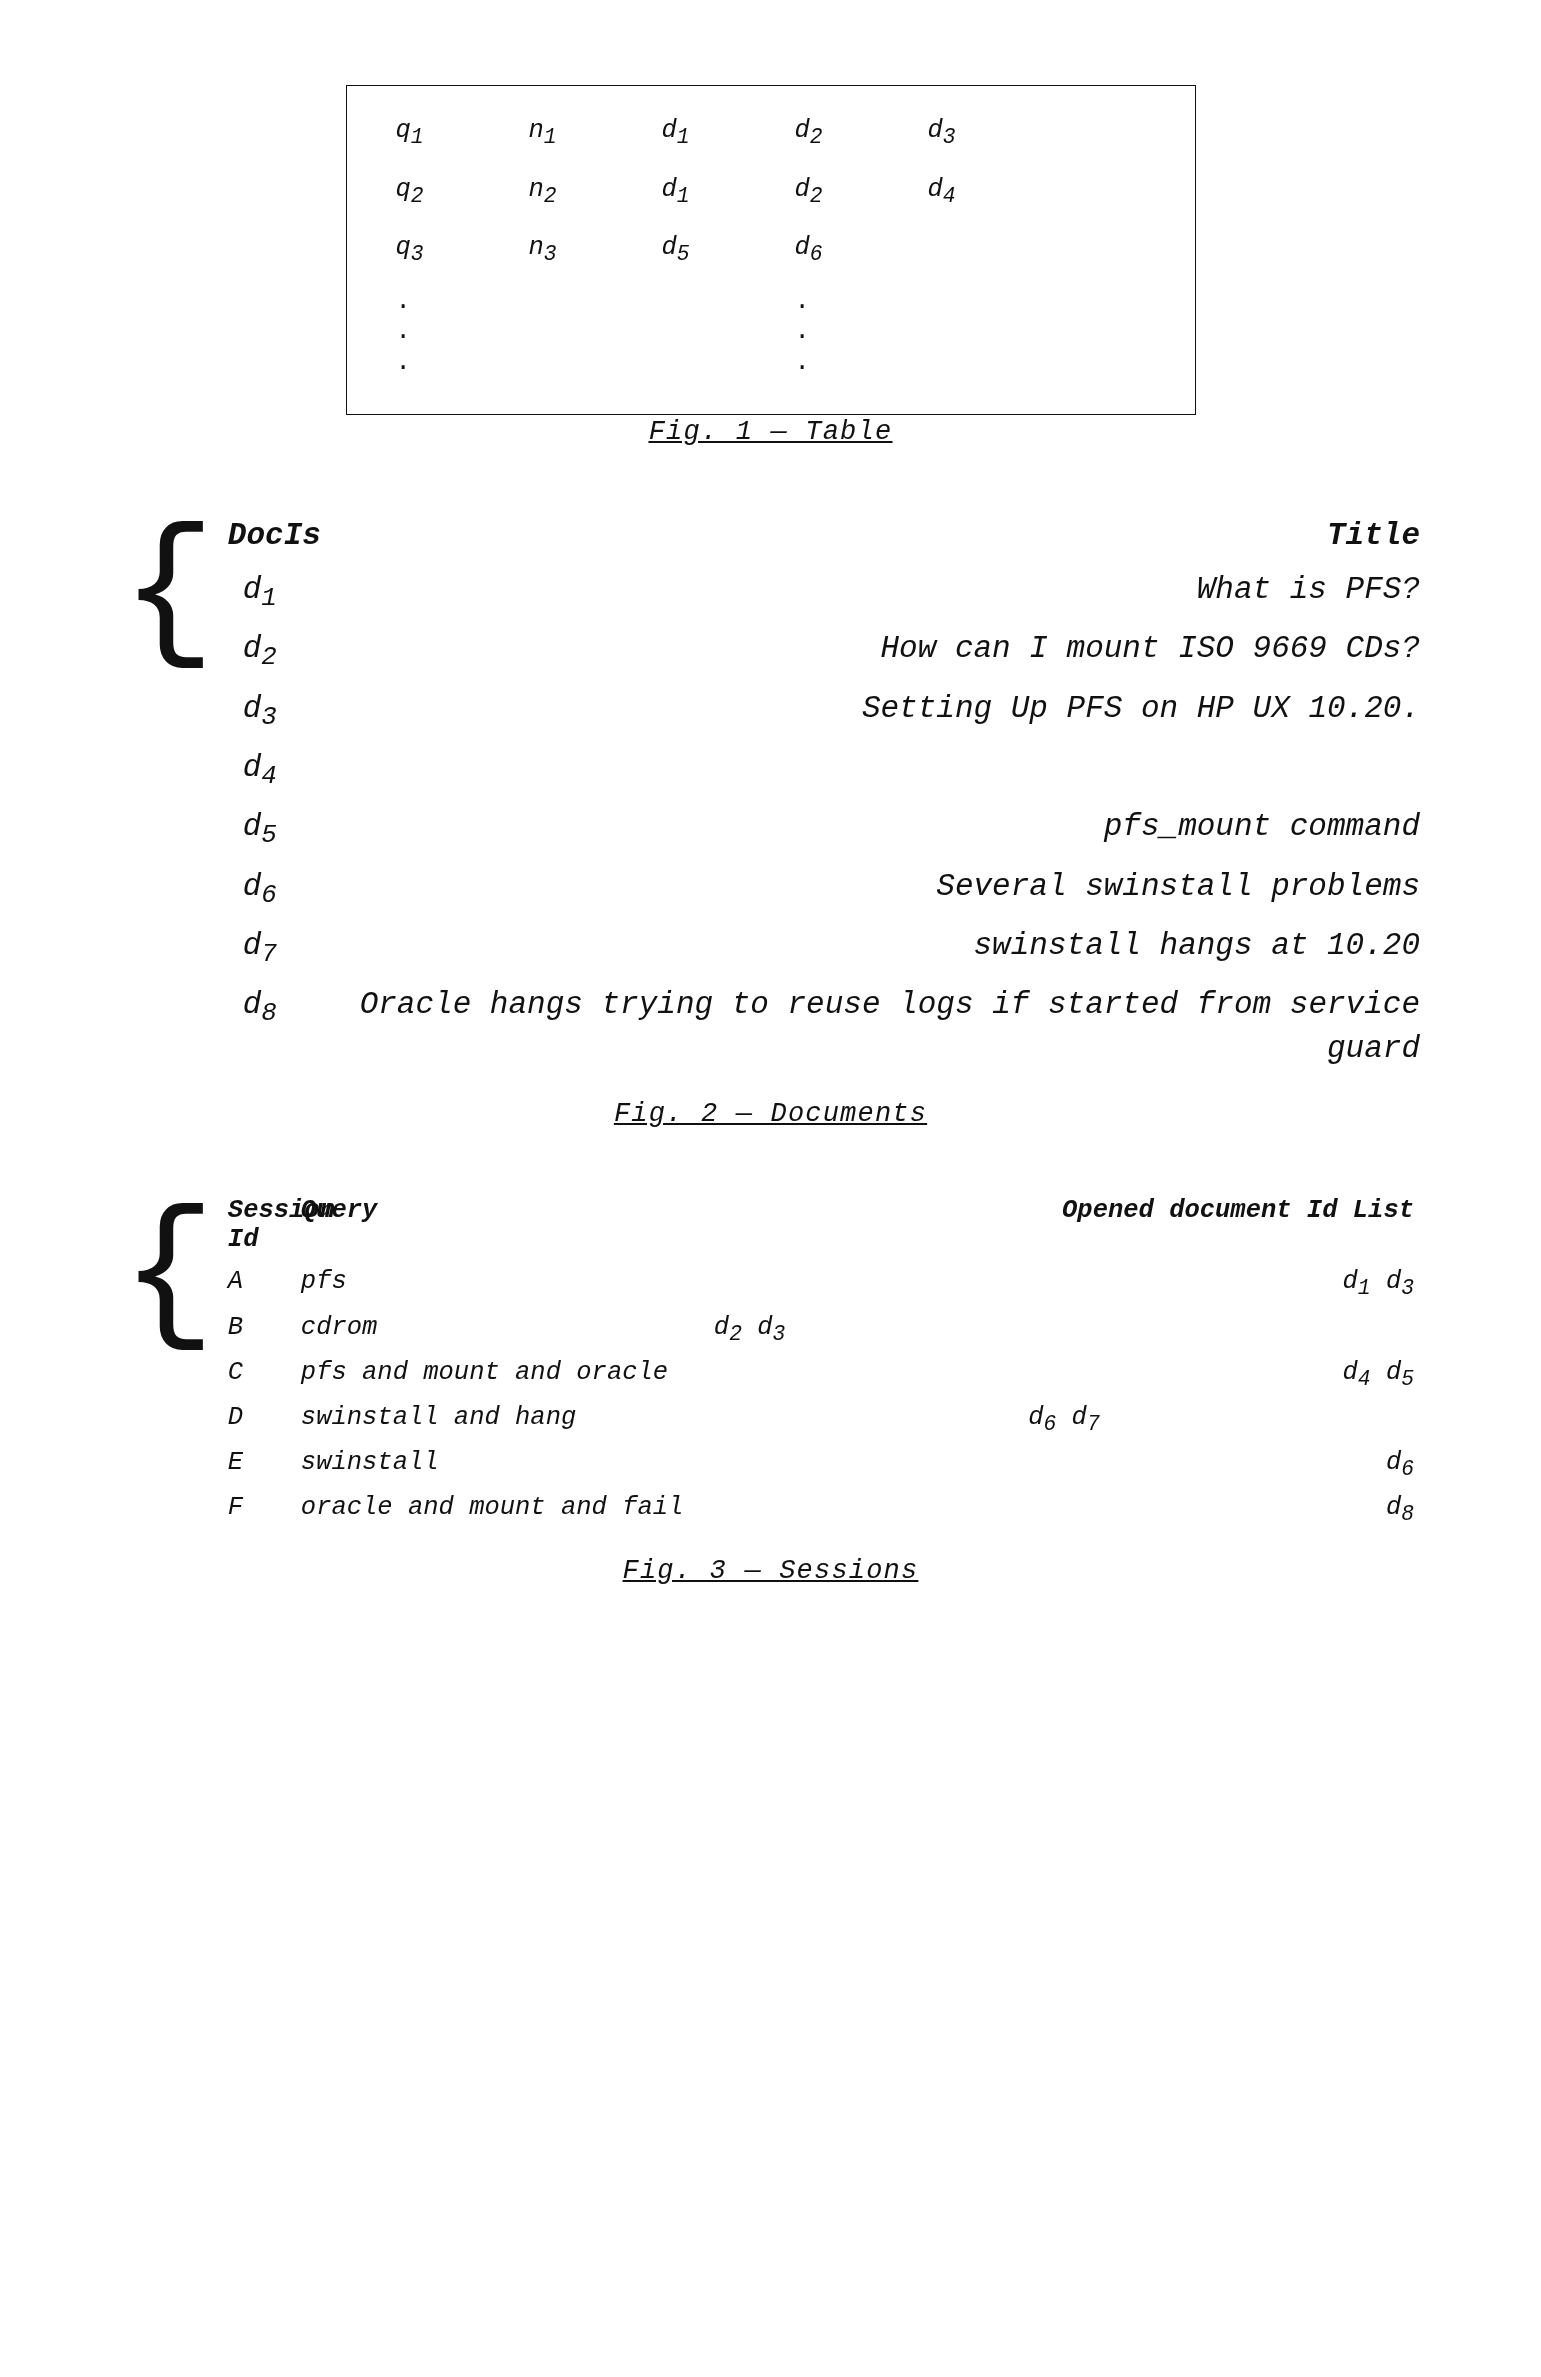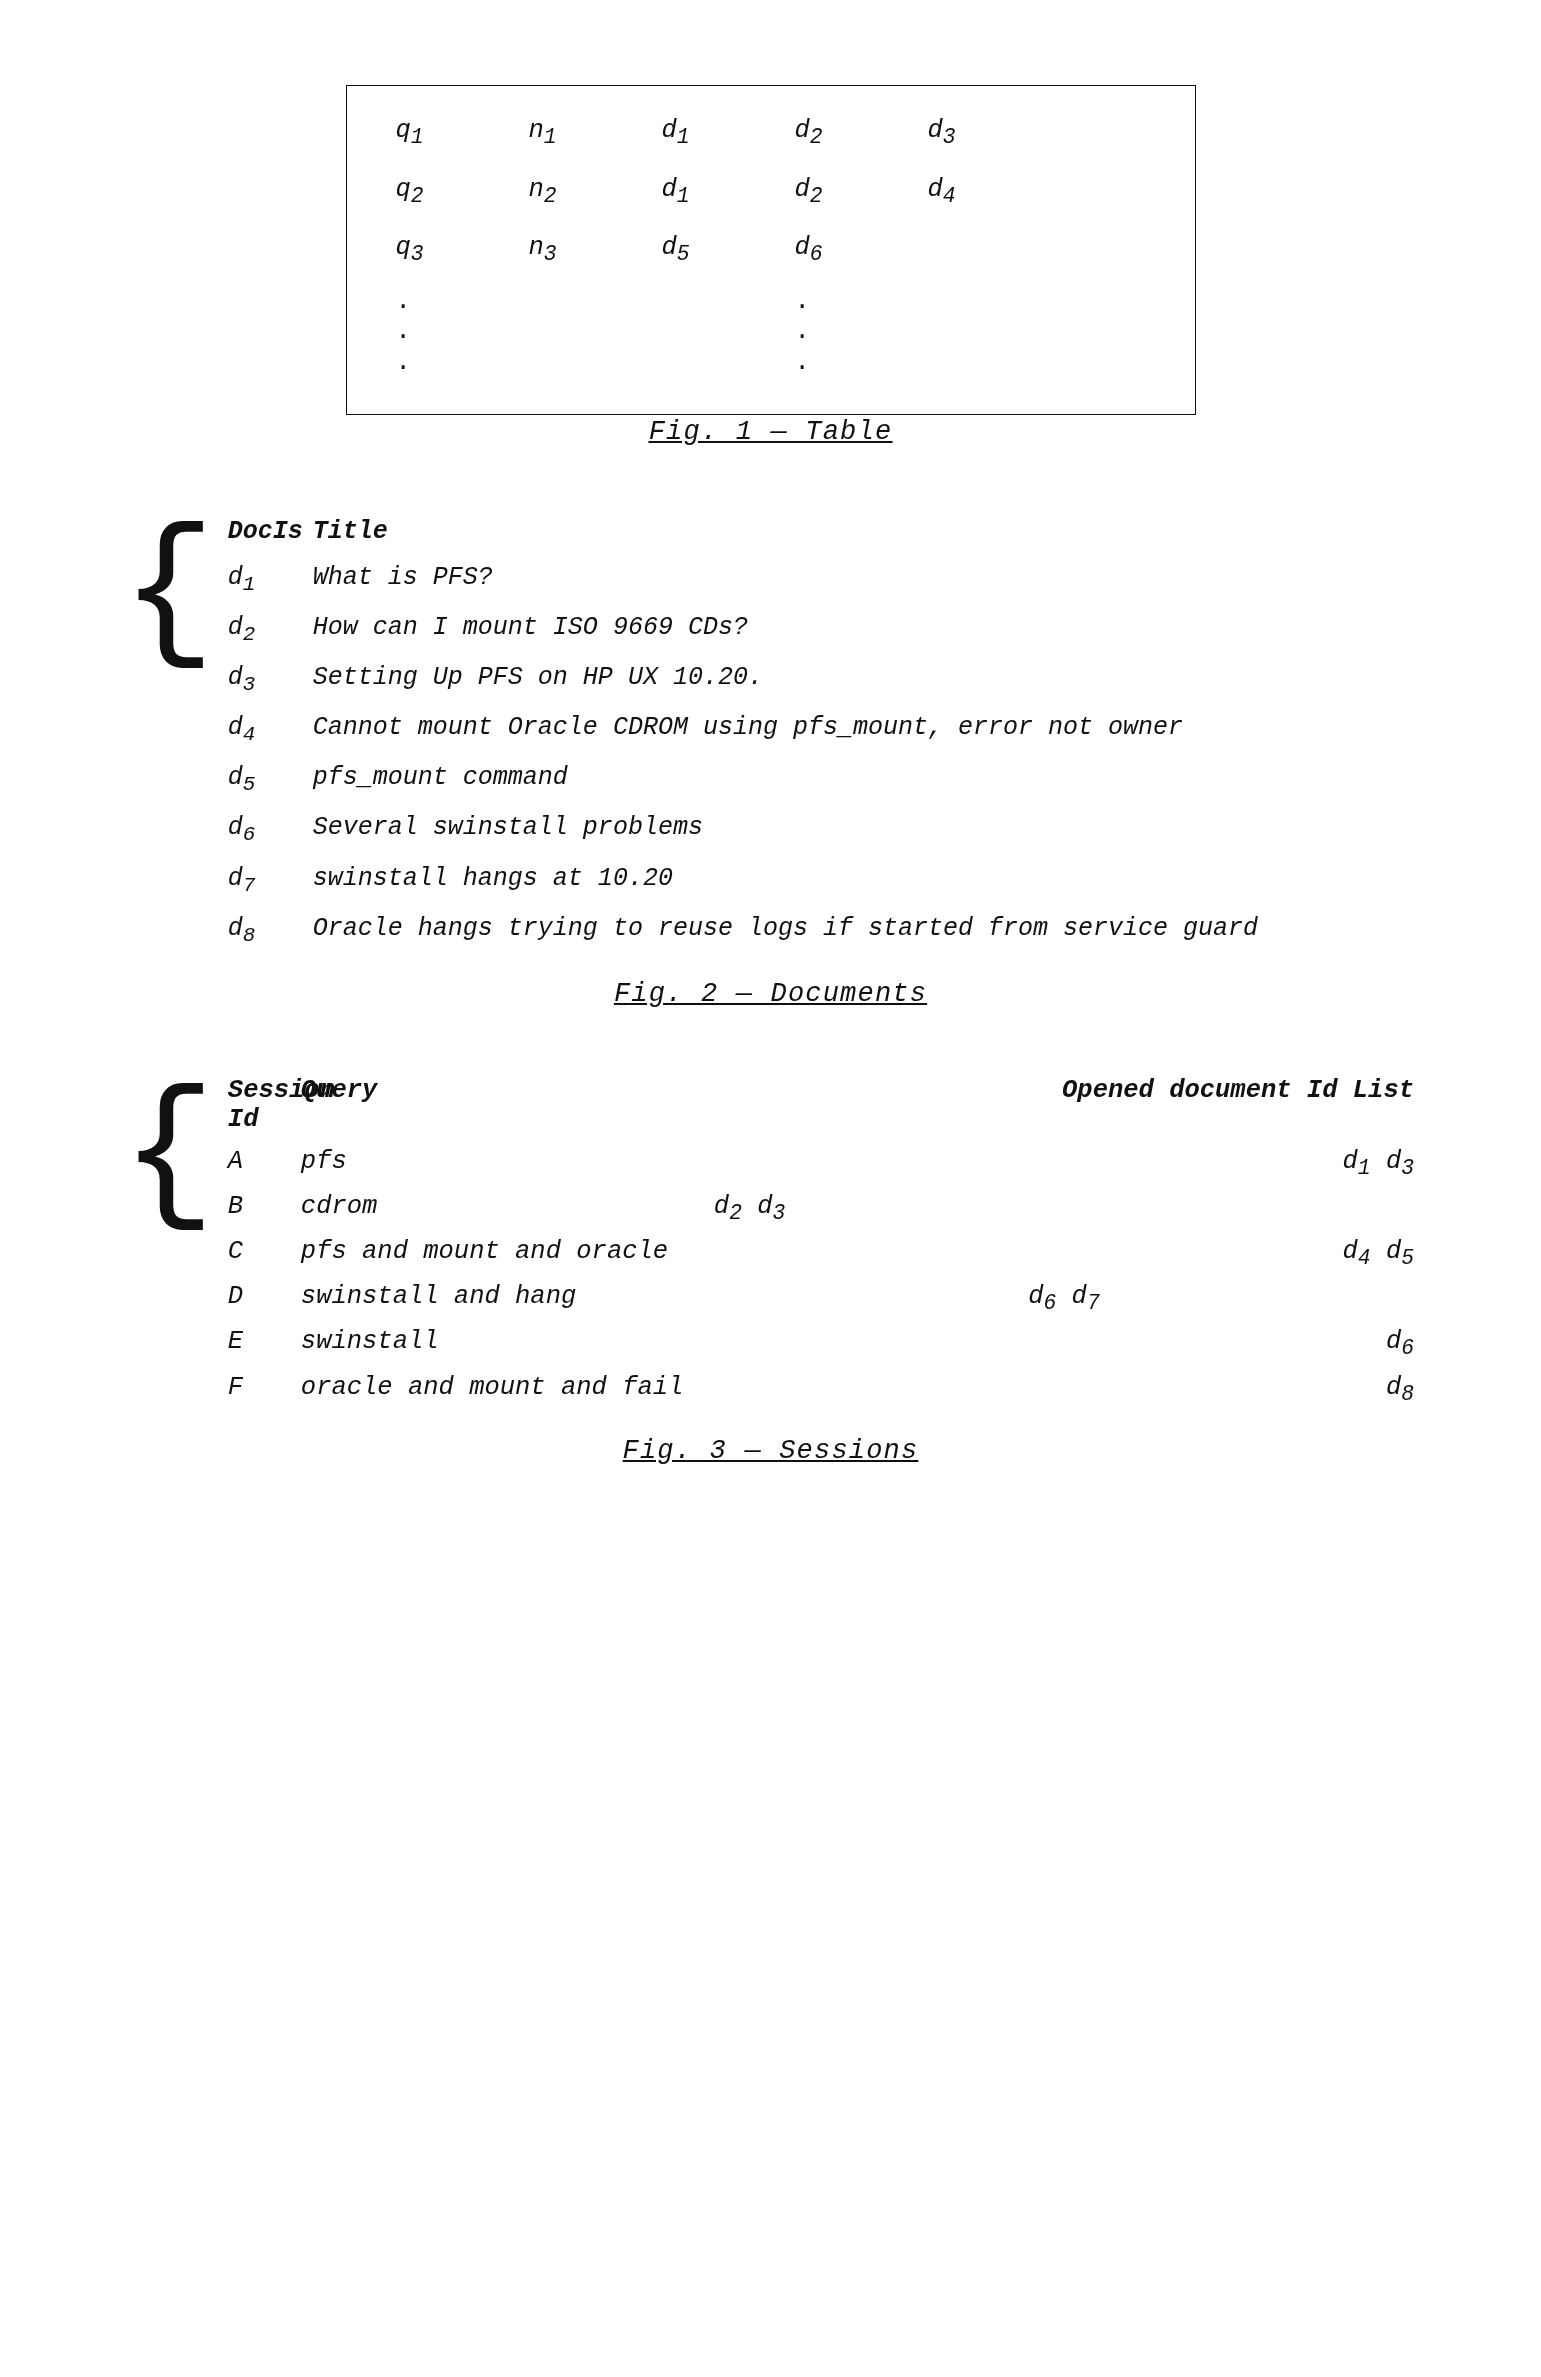--- a/index.html
+++ b/index.html
@@ -72,22 +72,23 @@
     .docs-content {
       flex: 1;
     }
 
     .doc-row {
       display: flex;
       align-items: flex-start;
       gap: 36px;
       margin-bottom: 11px;
       font-style: italic;
-      font-size: 25px;
+      font-size: 31px;
       line-height: 1.4;
+      text-align: right;
     }
     .doc-row .col-id {
       width: 49px;
       flex-shrink: 0;
       font-style: italic;
     }
     .doc-row .col-title {
       flex: 1;
       font-style: italic;
     }
@@ -173,21 +174,20 @@
     <div class="doc-row">
       <div class="col-id" style="width:49px;"><span>d</span><sub>2</sub></div>
       <div class="col-title">How can I mount ISO 9669 CDs?</div>
     </div>
     <div class="doc-row">
       <div class="col-id" style="width:49px;"><span>d</span><sub>3</sub></div>
       <div class="col-title">Setting Up PFS on HP UX 10.20.</div>
     </div>
     <div class="doc-row">
       <div class="col-id" style="width:49px;"><span>d</span><sub>4</sub></div>
-      <div class="col-title">Cannot mount Oracle CDROM using pfs_mount, error not owner</div>
     </div>
     <div class="doc-row">
       <div class="col-id" style="width:49px;"><span>d</span><sub>5</sub></div>
       <div class="col-title">pfs_mount command</div>
     </div>
     <div class="doc-row">
       <div class="col-id" style="width:49px;"><span>d</span><sub>6</sub></div>
       <div class="col-title">Several swinstall problems</div>
     </div>
     <div class="doc-row">

